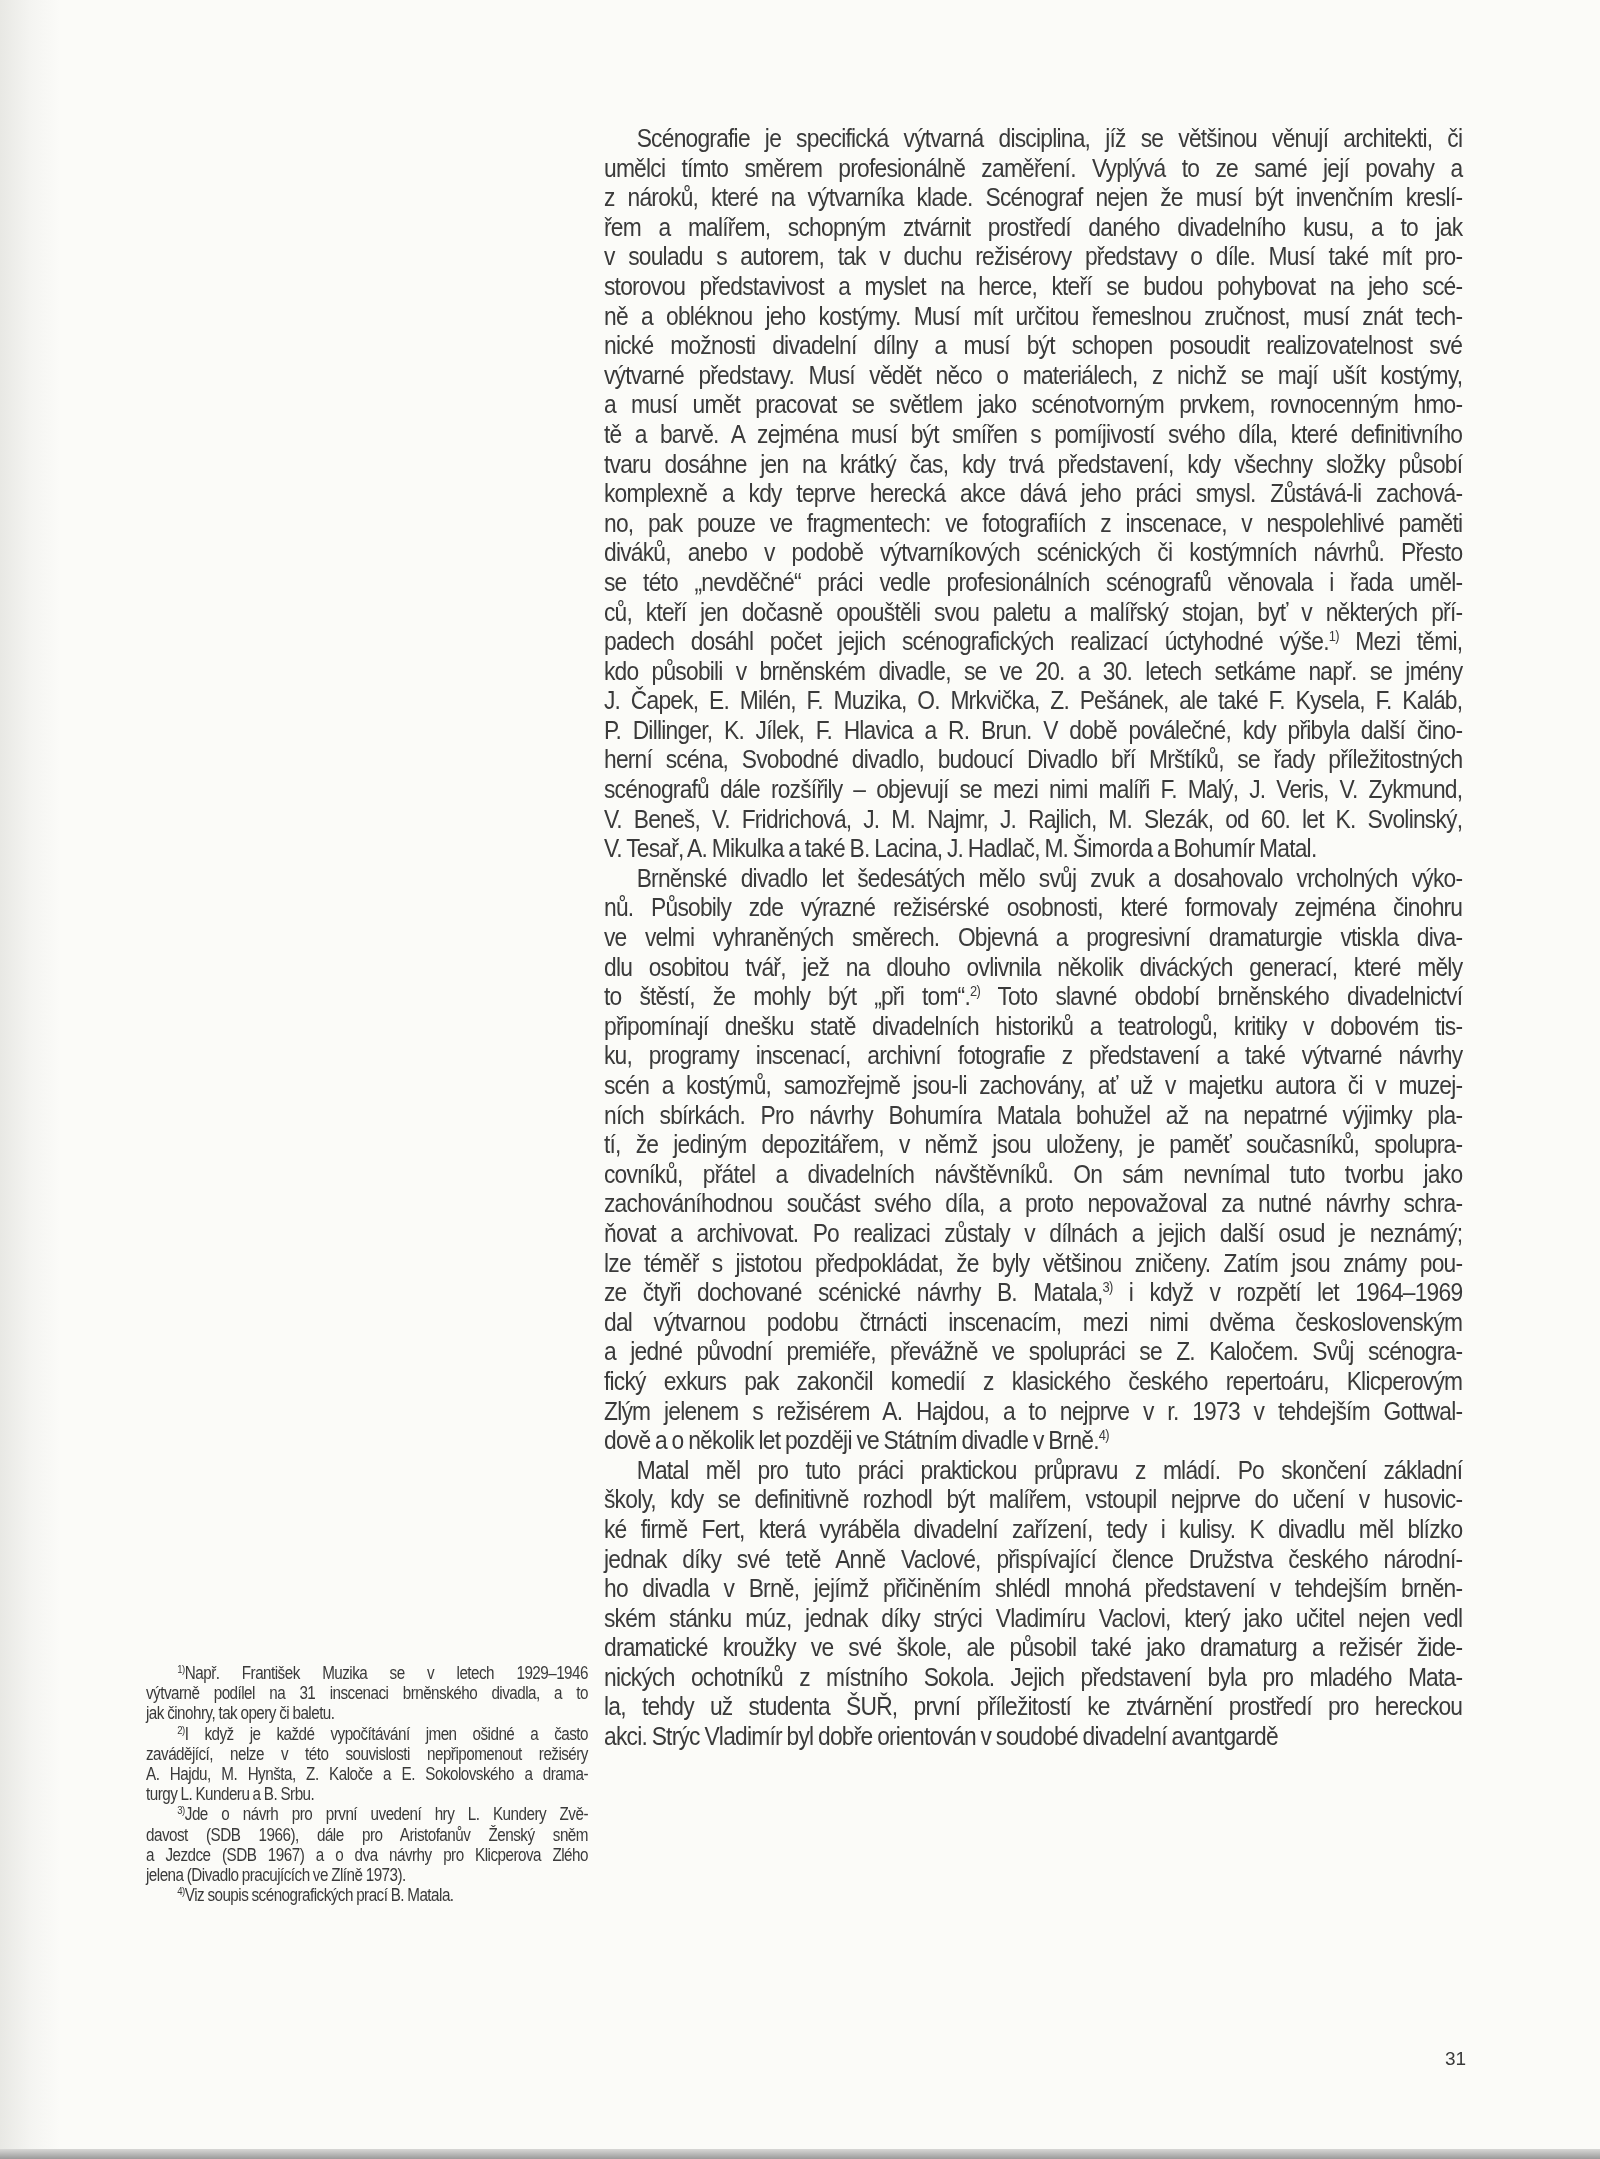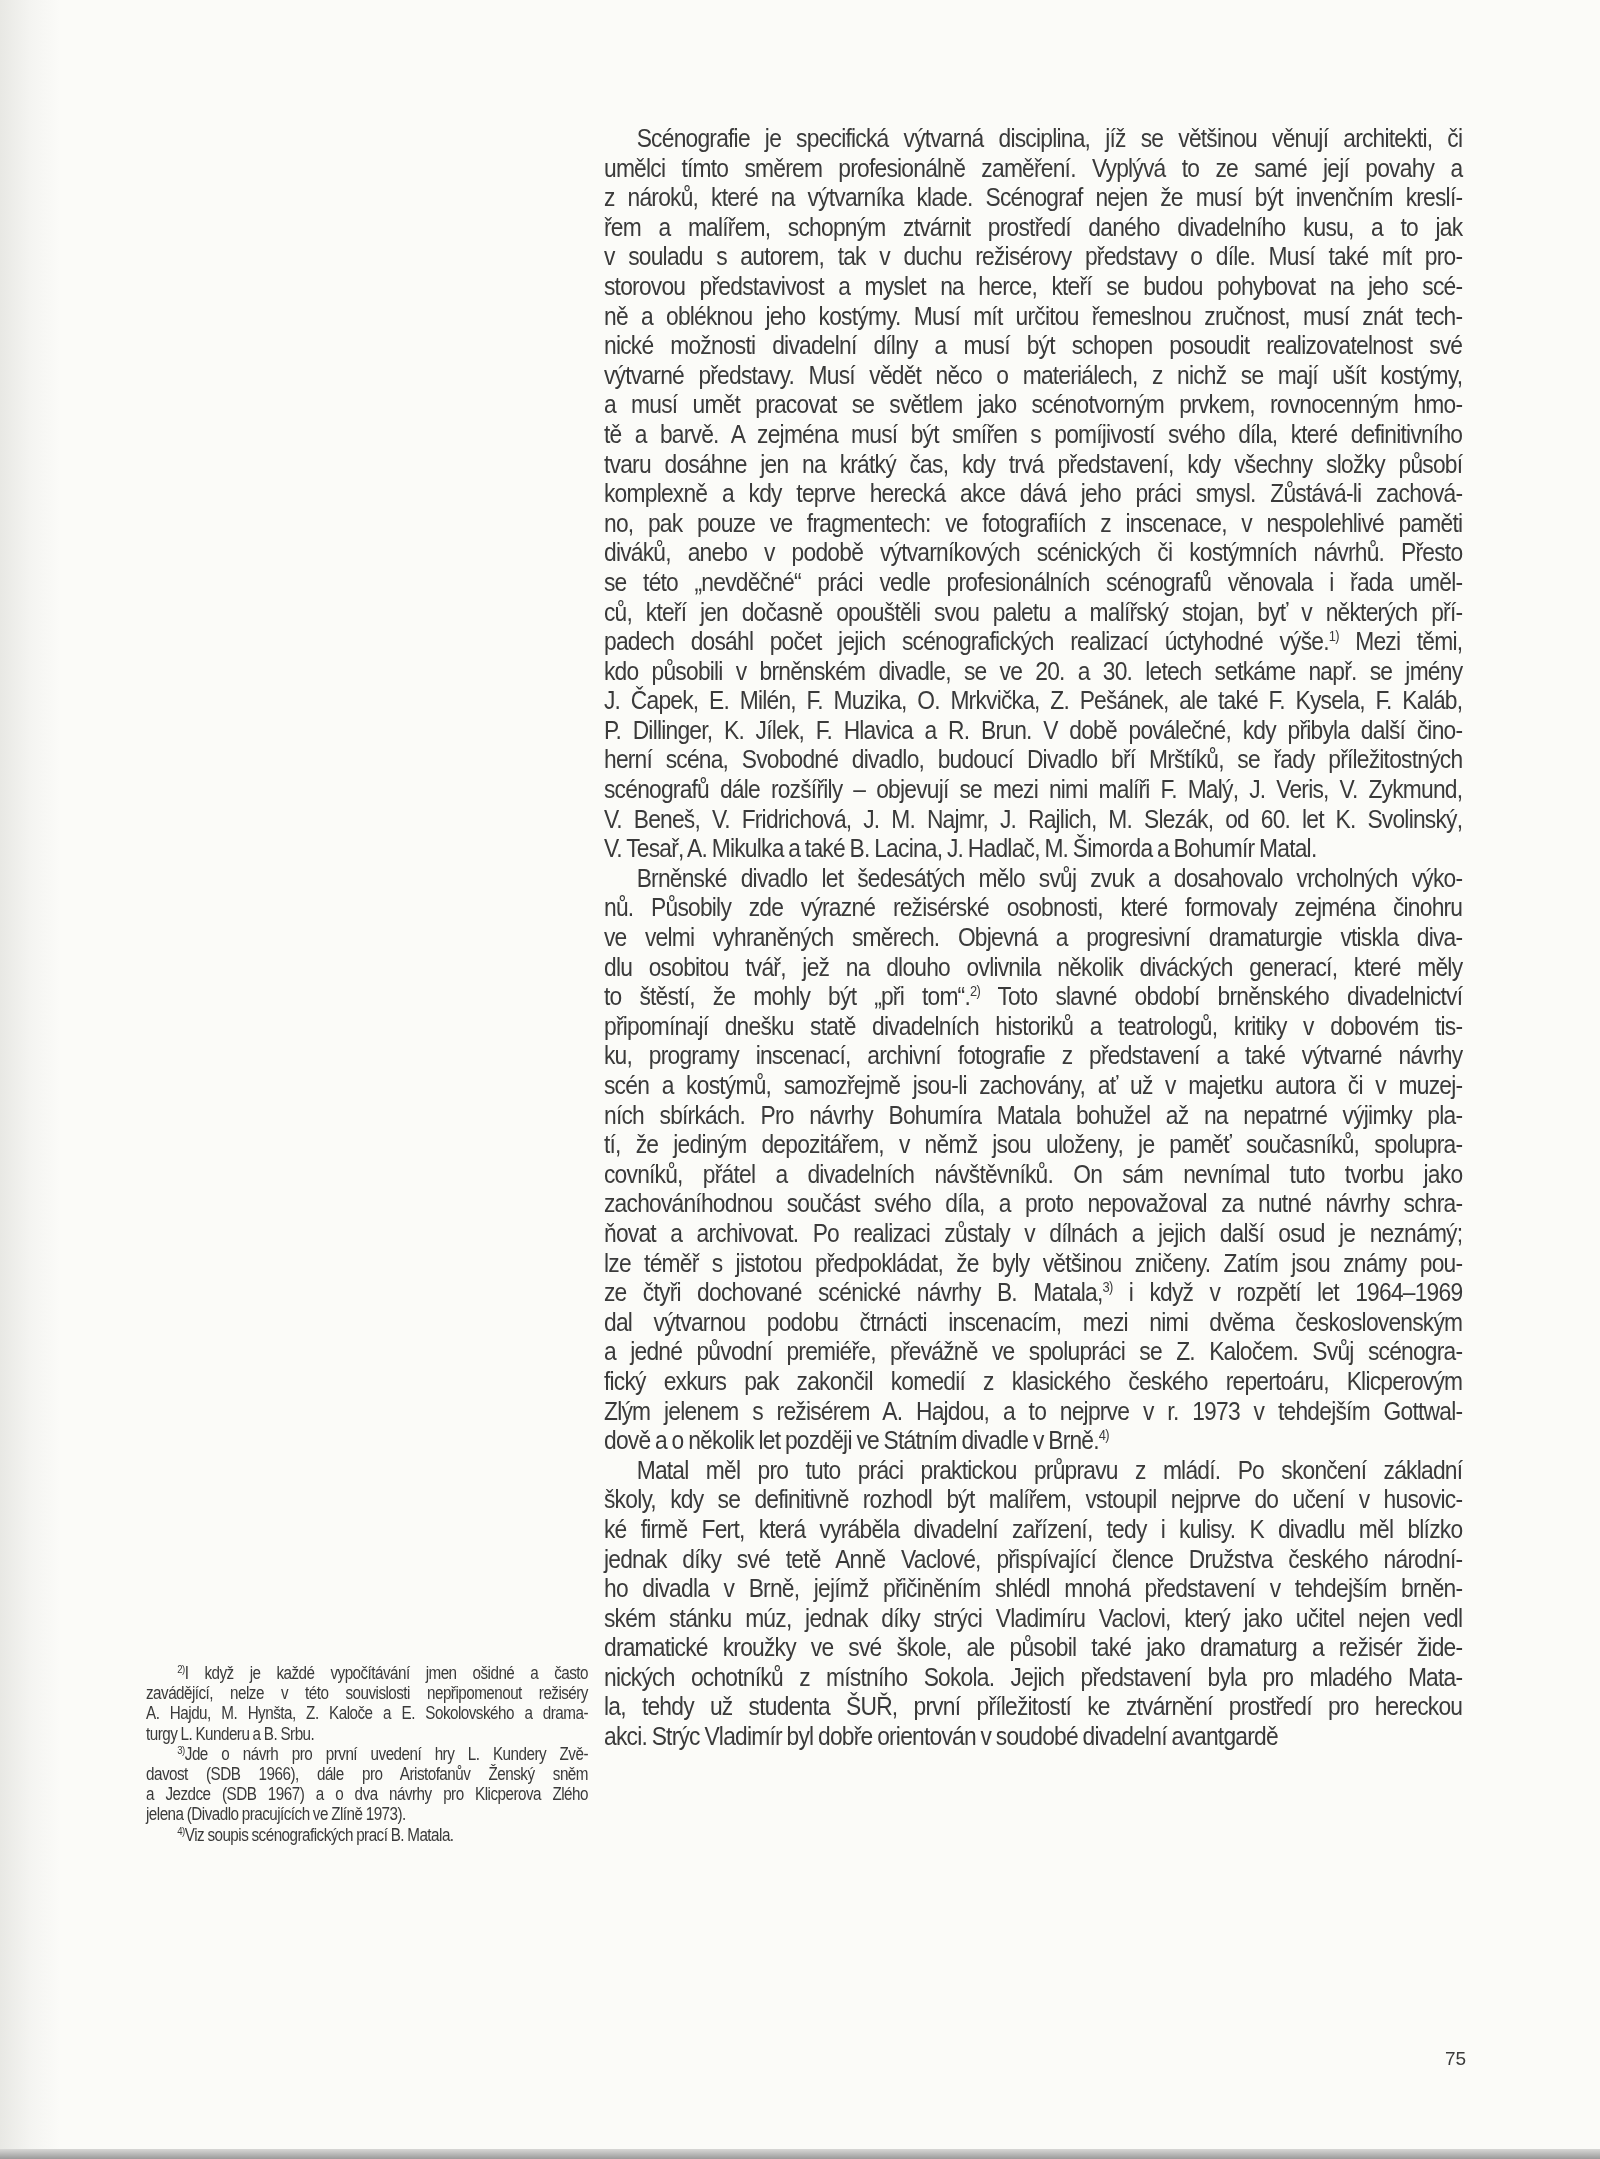--- a/index.html
+++ b/index.html
@@ -160,31 +160,36 @@
       <div class="line">ském stánku múz, jednak díky strýci Vladimíru Vaclovi, který jako učitel nejen vedl</div>
       <div class="line">dramatické kroužky ve své škole, ale působil také jako dramaturg a režisér žide-</div>
       <div class="line">nických ochotníků z místního Sokola. Jejich představení byla pro mladého Mata-</div>
       <div class="line">la, tehdy už studenta ŠUŘ, první příležitostí ke ztvárnění prostředí pro hereckou</div>
       <div class="line last">akci. Strýc Vladimír byl dobře orientován v soudobé divadelní avantgardě</div>
     </div>
   </div>
 
 <div class="footnotes" id="footnotes">
     <div>
+      <div class="fline indent"><sup>1)</sup><span>Např. František Muzika se v letech 1929–1946</span></div>
+      <div class="fline">výtvarně podílel na 31 inscenaci brněnského divadla, a to</div>
+      <div class="fline last">jak činohry, tak opery či baletu.</div>
+    </div>
+    <div>
       <div class="fline indent"><sup>2)</sup><span>I když je každé vypočítávání jmen ošidné a často</span></div>
       <div class="fline">zavádějící, nelze v této souvislosti nepřipomenout režiséry</div>
       <div class="fline">A. Hajdu, M. Hynšta, Z. Kaloče a E. Sokolovského a drama-</div>
       <div class="fline last">turgy L. Kunderu a B. Srbu.</div>
     </div>
     <div>
       <div class="fline indent"><sup>3)</sup><span>Jde o návrh pro první uvedení hry L. Kundery Zvě-</span></div>
       <div class="fline">davost (SDB 1966), dále pro Aristofanův Ženský sněm</div>
       <div class="fline">a Jezdce (SDB 1967) a o dva návrhy pro Klicperova Zlého</div>
       <div class="fline last">jelena (Divadlo pracujících ve Zlíně 1973).</div>
     </div>
     <div>
       <div class="fline indent last"><sup>4)</sup><span>Viz soupis scénografických prací B. Matala.</span></div>
     </div>
   </div>
 
-<div class="page-number">75</div>
+<div class="page-number">31</div>
 
 <div class="page-bottom-edge"></div>
 
 </body></html>

